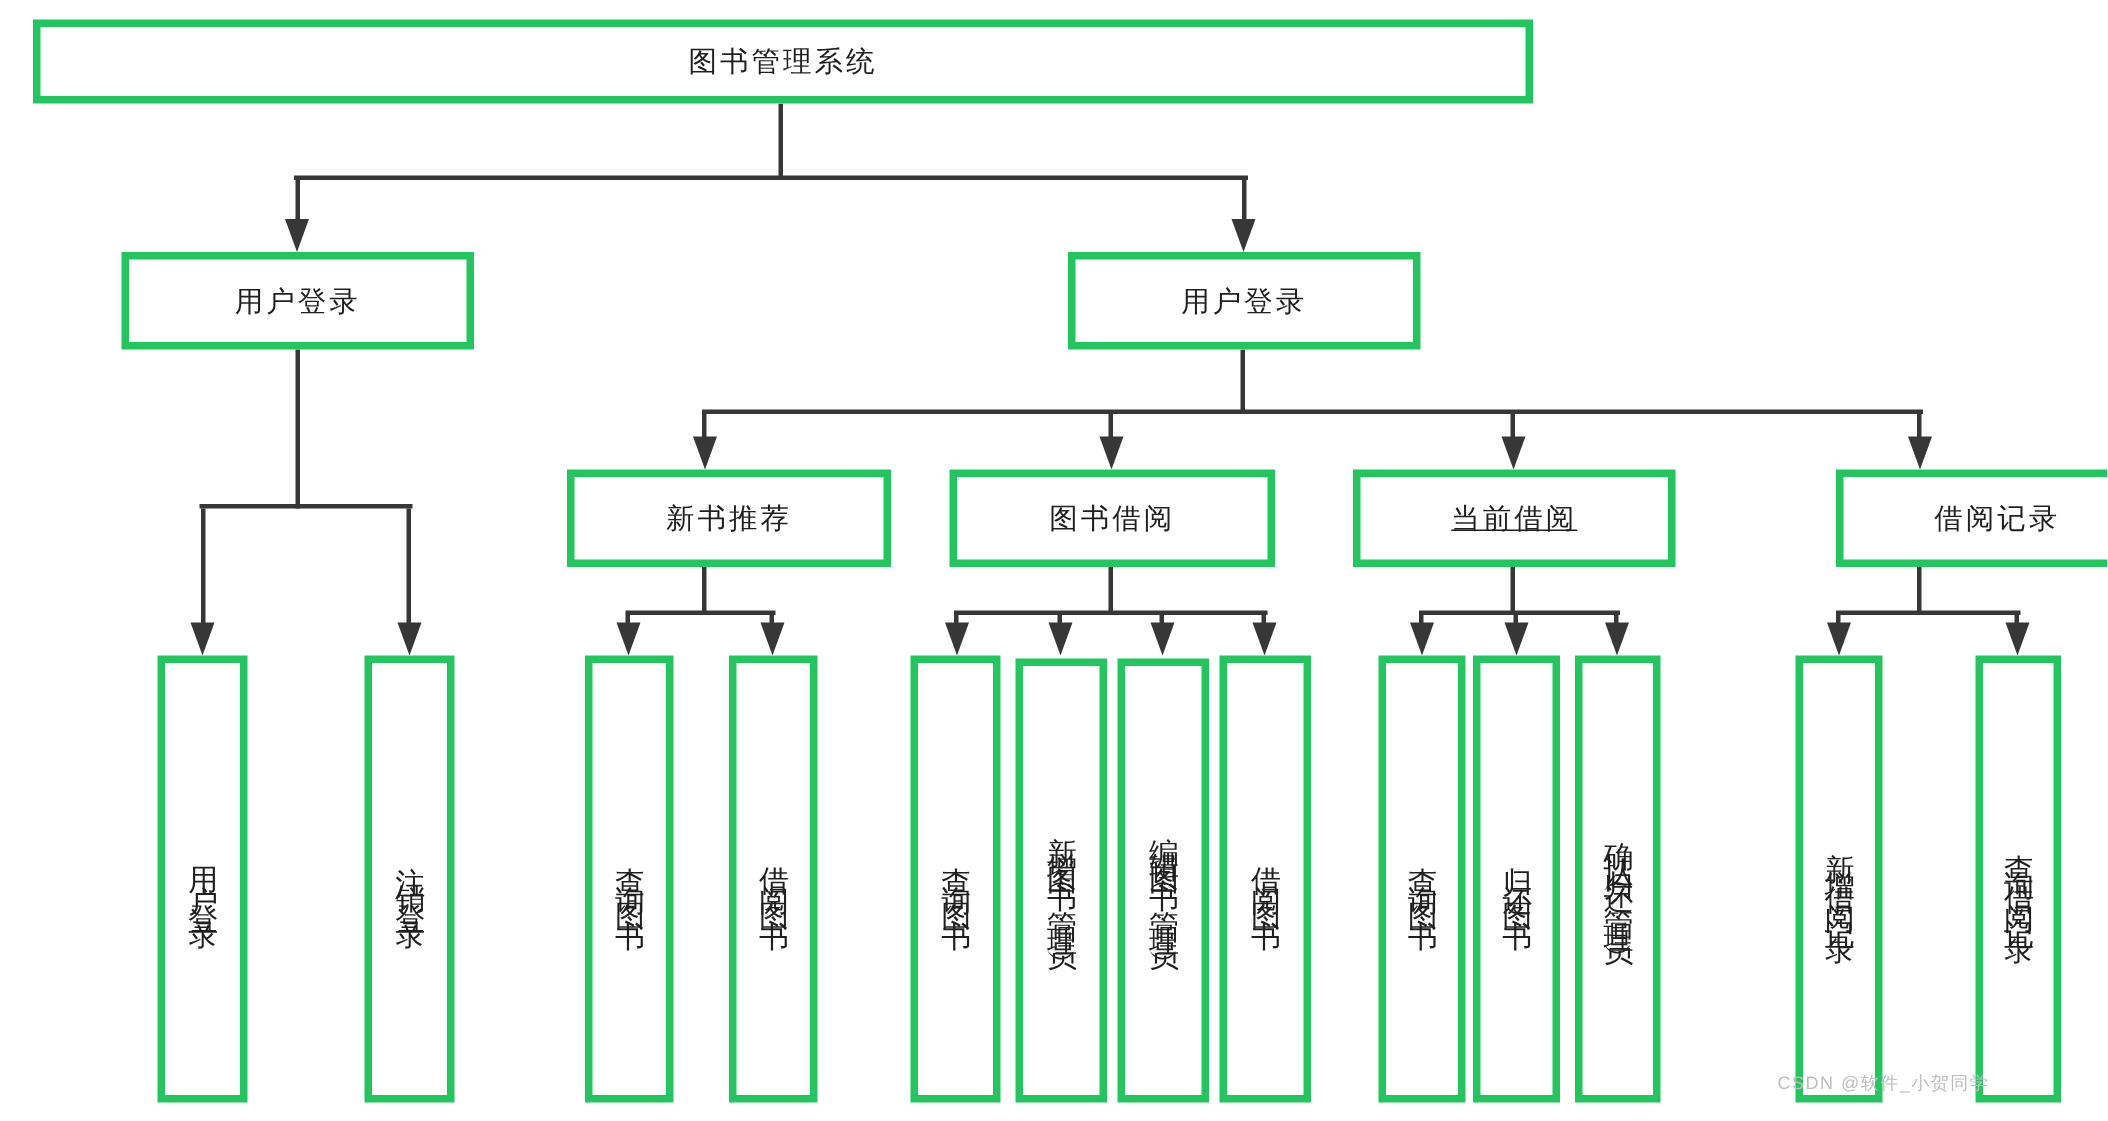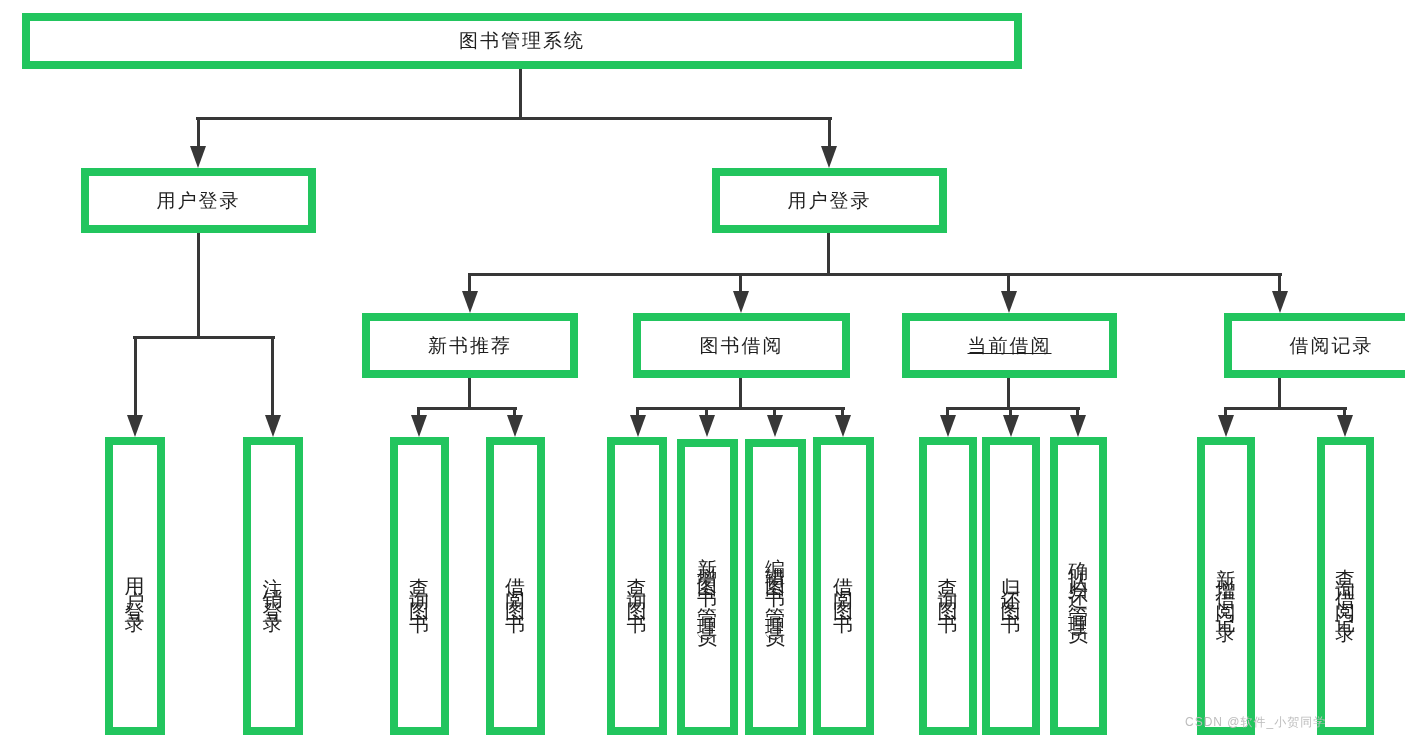--- a/index.html
+++ b/index.html
@@ -2,21 +2,21 @@
 <html><head>
 <meta charset="utf-8">
 <style>
   html,body{margin:0;padding:0;background:#ffffff;}
   #canvas{
     position:relative;width:1405px;height:747px;background:#ffffff;overflow:hidden;
     font-family:"Liberation Sans","DejaVu Sans",sans-serif;
   }
   .box{
     position:absolute;box-sizing:border-box;background:#ffffff;
-    border:8px solid #22c55e;color:#1f1f1f;
+    border:5px solid #22c55e;color:#1f1f1f;
     display:flex;align-items:center;justify-content:center;
   }
   .box.h{font-size:19px;letter-spacing:2px;}
   .box.v{
     font-size:20px;letter-spacing:12px;
     writing-mode:vertical-rl;text-orientation:mixed;
     line-height:1;
   }
   .line{position:absolute;background:#373737;}
   .arrow{
@@ -97,21 +97,21 @@
     <span>图书管理系统</span>
   </div>
 
   <div class="box h" style="left:81px;top:168px;width:235px;height:65px;">
     <span>用户登录</span>
   </div>
   <div class="box h" style="left:712px;top:168px;width:235px;height:65px;">
     <span>用户登录</span>
   </div>
 
-  <div class="box h" style="left:362px;top:313px;width:216px;height:65px;">
+  <div class="box h" style="left:378px;top:313px;width:216px;height:65px;">
     <span>新书推荐</span>
   </div>
   <div class="box h" style="left:633px;top:313px;width:217px;height:65px;">
     <span>图书借阅</span>
   </div>
   <div class="box h" style="left:902px;top:313px;width:215px;height:65px;text-decoration:underline;">
     <span>当前借阅</span>
   </div>
   <div class="box h" style="left:1224px;top:313px;width:215px;height:65px;">
     <span>借阅记录</span>

